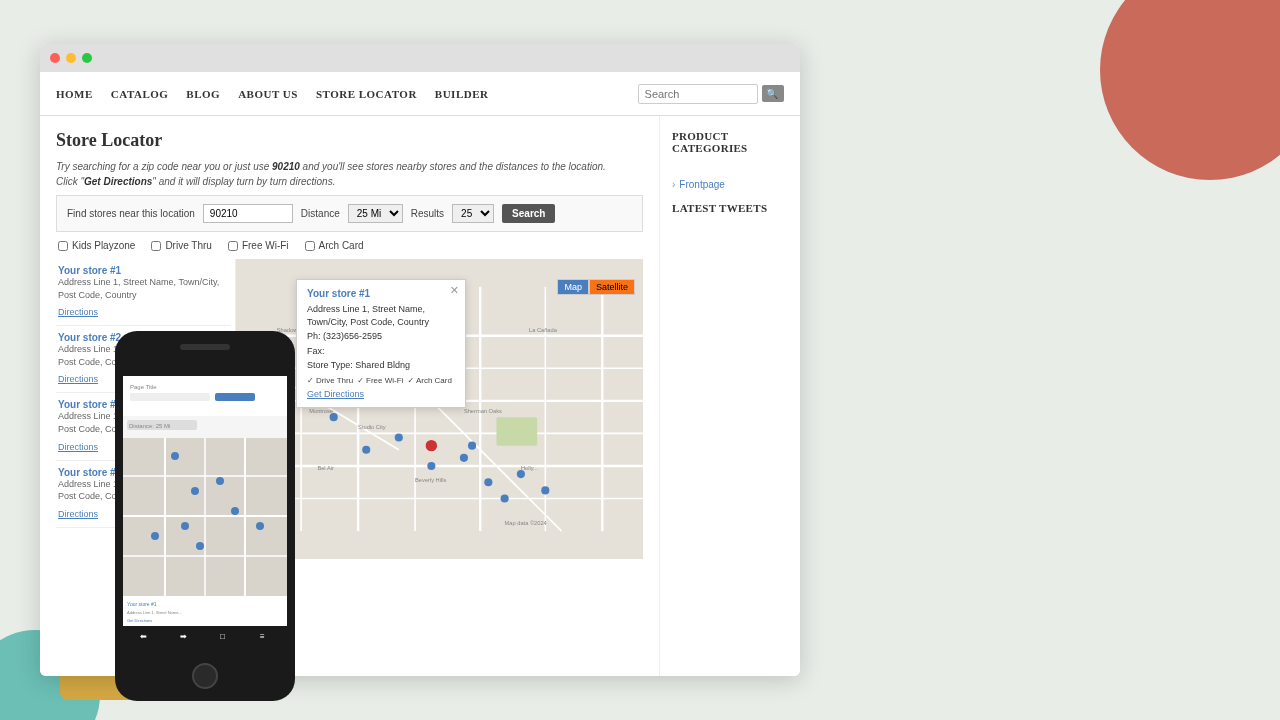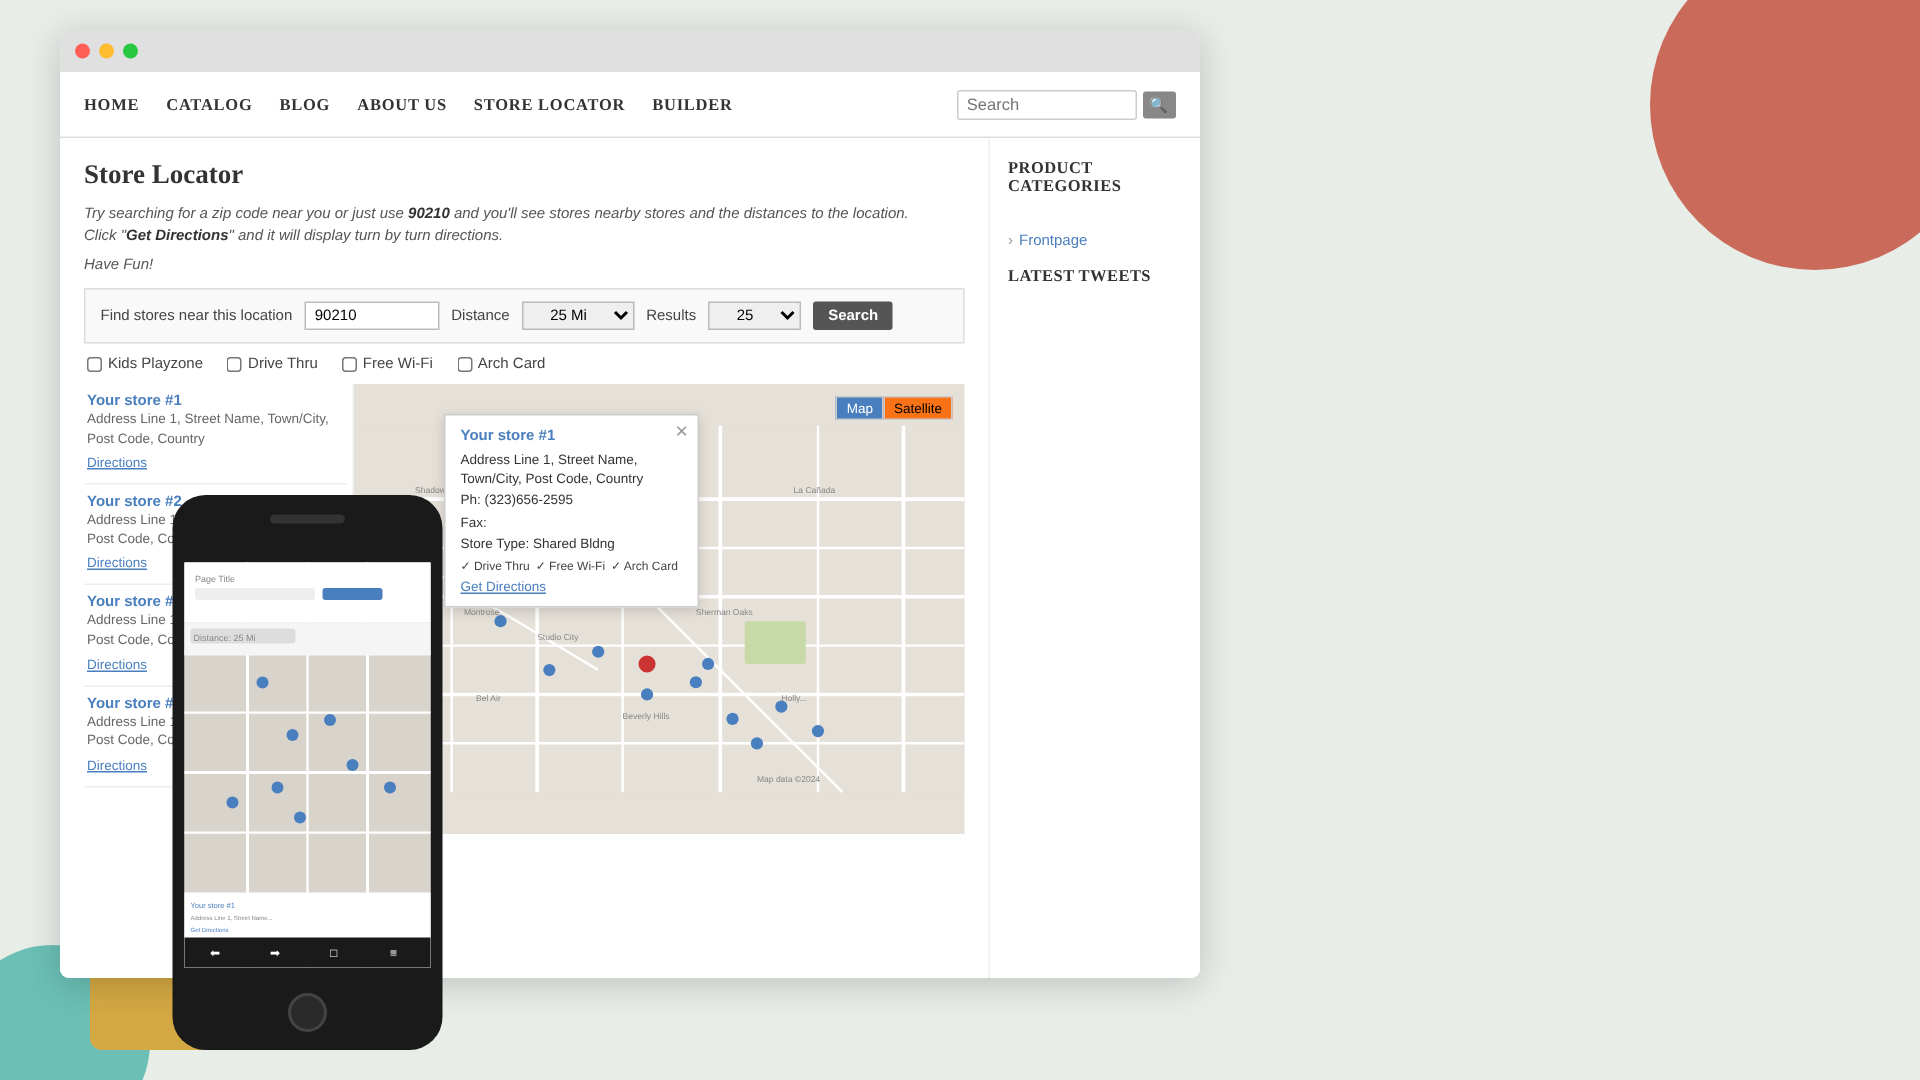--- a/index.html
+++ b/index.html
@@ -44,21 +44,21 @@
       z-index: 0;
     }
 
     
     .page-wrapper {
       position: relative;
       z-index: 1;
       display: flex;
       width: 1280px;
       height: 720px;
-      align-items: flex-start;
+      align-items: center;
       padding: 20px 40px;
     }
 
     
     .browser-mockup {
       width: 760px;
       min-width: 760px;
       background: #f5f5f5;
       border-radius: 6px;
       box-shadow: 0 4px 24px rgba(0,0,0,0.18);
@@ -187,21 +187,21 @@
       font-size: 10px;
       width: 90px;
     }
     .finder-distance {
       font-size: 10px;
       color: #444;
     }
     .finder-select {
       border: 1px solid #bbb;
       font-size: 10px;
-      padding: 2px 14px;
+      padding: 2px 4px;
     }
     .finder-results-label {
       font-size: 10px;
       color: #444;
     }
     .search-submit {
       background: #555;
       color: white;
       border: none;
       padding: 4px 10px;
@@ -326,21 +326,21 @@
       color: #4a7fbf;
       text-decoration: underline;
       cursor: pointer;
       margin-top: 4px;
       display: block;
     }
 
     
     .map-controls {
       position: absolute;
-      top: 8px;
+      top: 20px;
       right: 8px;
       display: flex;
       gap: 0;
     }
     .map-btn {
       background: #f97316;
       border: 1px solid #ccc;
       padding: 2px 6px;
       font-size: 9px;
       cursor: pointer;
@@ -434,21 +434,20 @@
     </div>
 
     <div class="site-content">
 
       <div class="site-main">
         <div class="page-title">Store Locator</div>
         <div class="intro-text">
           Try searching for a zip code near you or just use <b>90210</b> and you'll see stores nearby stores and the distances to the location.<br>
           Click "<b>Get Directions</b>" and it will display turn by turn directions.
         </div>
-        <div class="have-fun">Have Fun!</div>
 
         <div class="finder-bar">
           <span class="finder-label">Find stores near this location</span>
           <input class="finder-input" type="text" value="90210" style="">
           <span class="finder-distance">Distance</span>
           <select class="finder-select">
             <option>25 Mi</option>
             <option>10 Mi</option>
             <option>50 Mi</option>
           </select>

